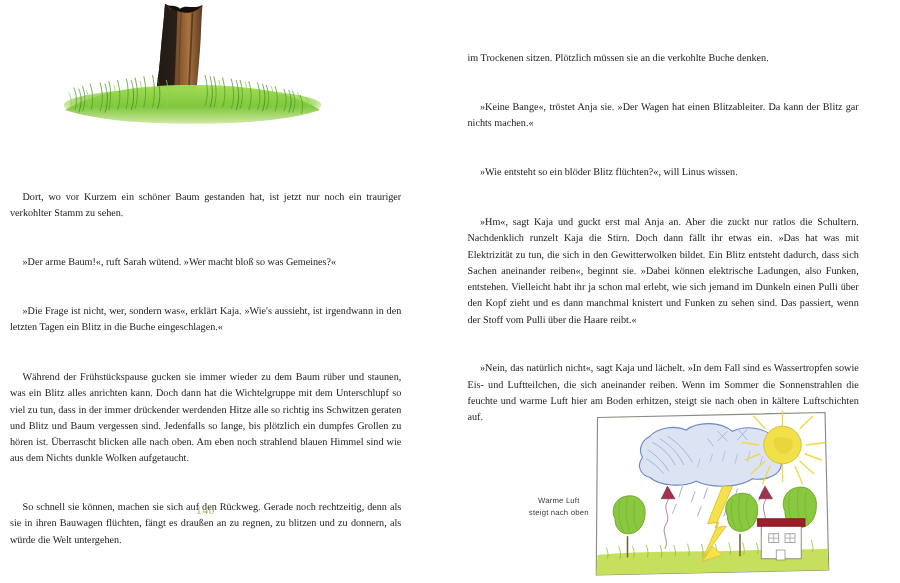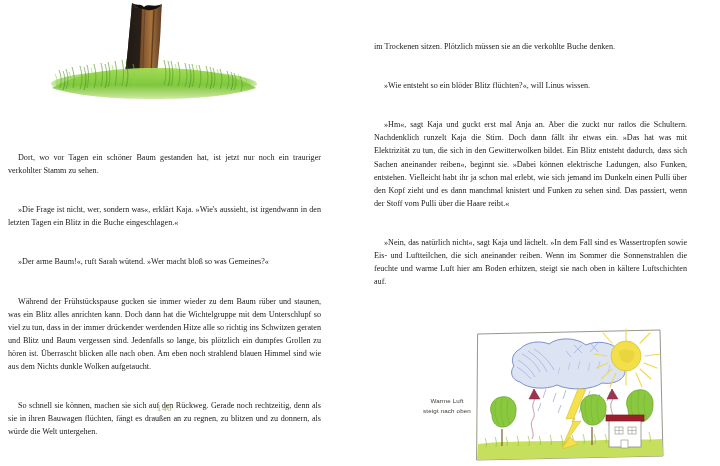--- a/index.html
+++ b/index.html
@@ -176,35 +176,36 @@
             <path d="M160 87 C163 79 162 72 160 65"></path>
               <path d="M181 89 C184 81 183 75 181 69"></path>
             <path d="M202 90 C205 84 204 79 202 74"></path>
               <path d="M210 91 C212 86 211 82 209 78"></path>
           </g>
         </g>
       </svg>
     </div>
 
     <div class="body-text">
-      <p class="para indent">Dort, wo vor Tagen ein schöner Baum gestanden hat, ist jetzt nur noch ein trauriger verkohlter Stamm zu sehen.</p>
+      <p class="para indent">Dort, wo vor Kurzem ein schöner Baum gestanden hat, ist jetzt nur noch ein trauriger verkohlter Stamm zu sehen.</p>
+      <p class="para indent">»Der arme Baum!«, ruft Sarah wütend. »Wer macht bloß so was Gemeines?«</p>
       <p class="para indent">»Die Frage ist nicht, wer, sondern was«, erklärt Kaja. »Wie's aussieht, ist irgendwann in den letzten Tagen ein Blitz in die Buche eingeschlagen.«</p>
-      <p class="para indent">»Der arme Baum!«, ruft Sarah wütend. »Wer macht bloß so was Gemeines?«</p>
       <p class="para indent">Während der Frühstückspause gucken sie immer wieder zu dem Baum rüber und staunen, was ein Blitz alles anrichten kann. Doch dann hat die Wichtelgruppe mit dem Unterschlupf so viel zu tun, dass in der immer drückender werdenden Hitze alle so richtig ins Schwitzen geraten und Blitz und Baum vergessen sind. Jedenfalls so lange, bis plötzlich ein dumpfes Grollen zu hören ist. Überrascht blicken alle nach oben. Am eben noch strahlend blauen Himmel sind wie aus dem Nichts dunkle Wolken aufgetaucht.</p>
       <p class="para indent">So schnell sie können, machen sie sich auf den Rückweg. Gerade noch rechtzeitig, denn als sie in ihren Bauwagen flüchten, fängt es draußen an zu regnen, zu blitzen und zu donnern, als würde die Welt untergehen.</p>
       
     </div>
 
     <div class="folio">140</div>
   </div>
 
   <div class="column right">
 
     <div class="body-text">
       <p class="para">im Trockenen sitzen. Plötzlich müssen sie an die verkohlte Buche denken.</p>
+      <p class="para indent">»Keine Bange«, tröstet Anja sie. »Der Wagen hat einen Blitzableiter. Da kann der Blitz gar nichts machen.«</p>
       <p class="para indent">»Wie entsteht so ein blöder Blitz flüchten?«, will Linus wissen.</p>
       <p class="para indent">»Hm«, sagt Kaja und guckt erst mal Anja an. Aber die zuckt nur ratlos die Schultern. Nachdenklich runzelt Kaja die Stirn. Doch dann fällt ihr etwas ein. »Das hat was mit Elektrizität zu tun, die sich in den Gewitterwolken bildet. Ein Blitz entsteht dadurch, dass sich Sachen aneinander reiben«, beginnt sie. »Dabei können elektrische Ladungen, also Funken, entstehen. Vielleicht habt ihr ja schon mal erlebt, wie sich jemand im Dunkeln einen Pulli über den Kopf zieht und es dann manchmal knistert und Funken zu sehen sind. Das passiert, wenn der Stoff vom Pulli über die Haare reibt.«</p>
       <p class="para indent">»Nein, das natürlich nicht«, sagt Kaja und lächelt. »In dem Fall sind es Wassertropfen sowie Eis- und Luftteilchen, die sich aneinander reiben. Wenn im Sommer die Sonnenstrahlen die feuchte und warme Luft hier am Boden erhitzen, steigt sie nach oben in kältere Luftschichten auf.</p>
     </div>
   </div>
 
   <div class="caption-warm">
     <div>Warme Luft</div>
     <div>steigt nach oben</div>
   </div>

